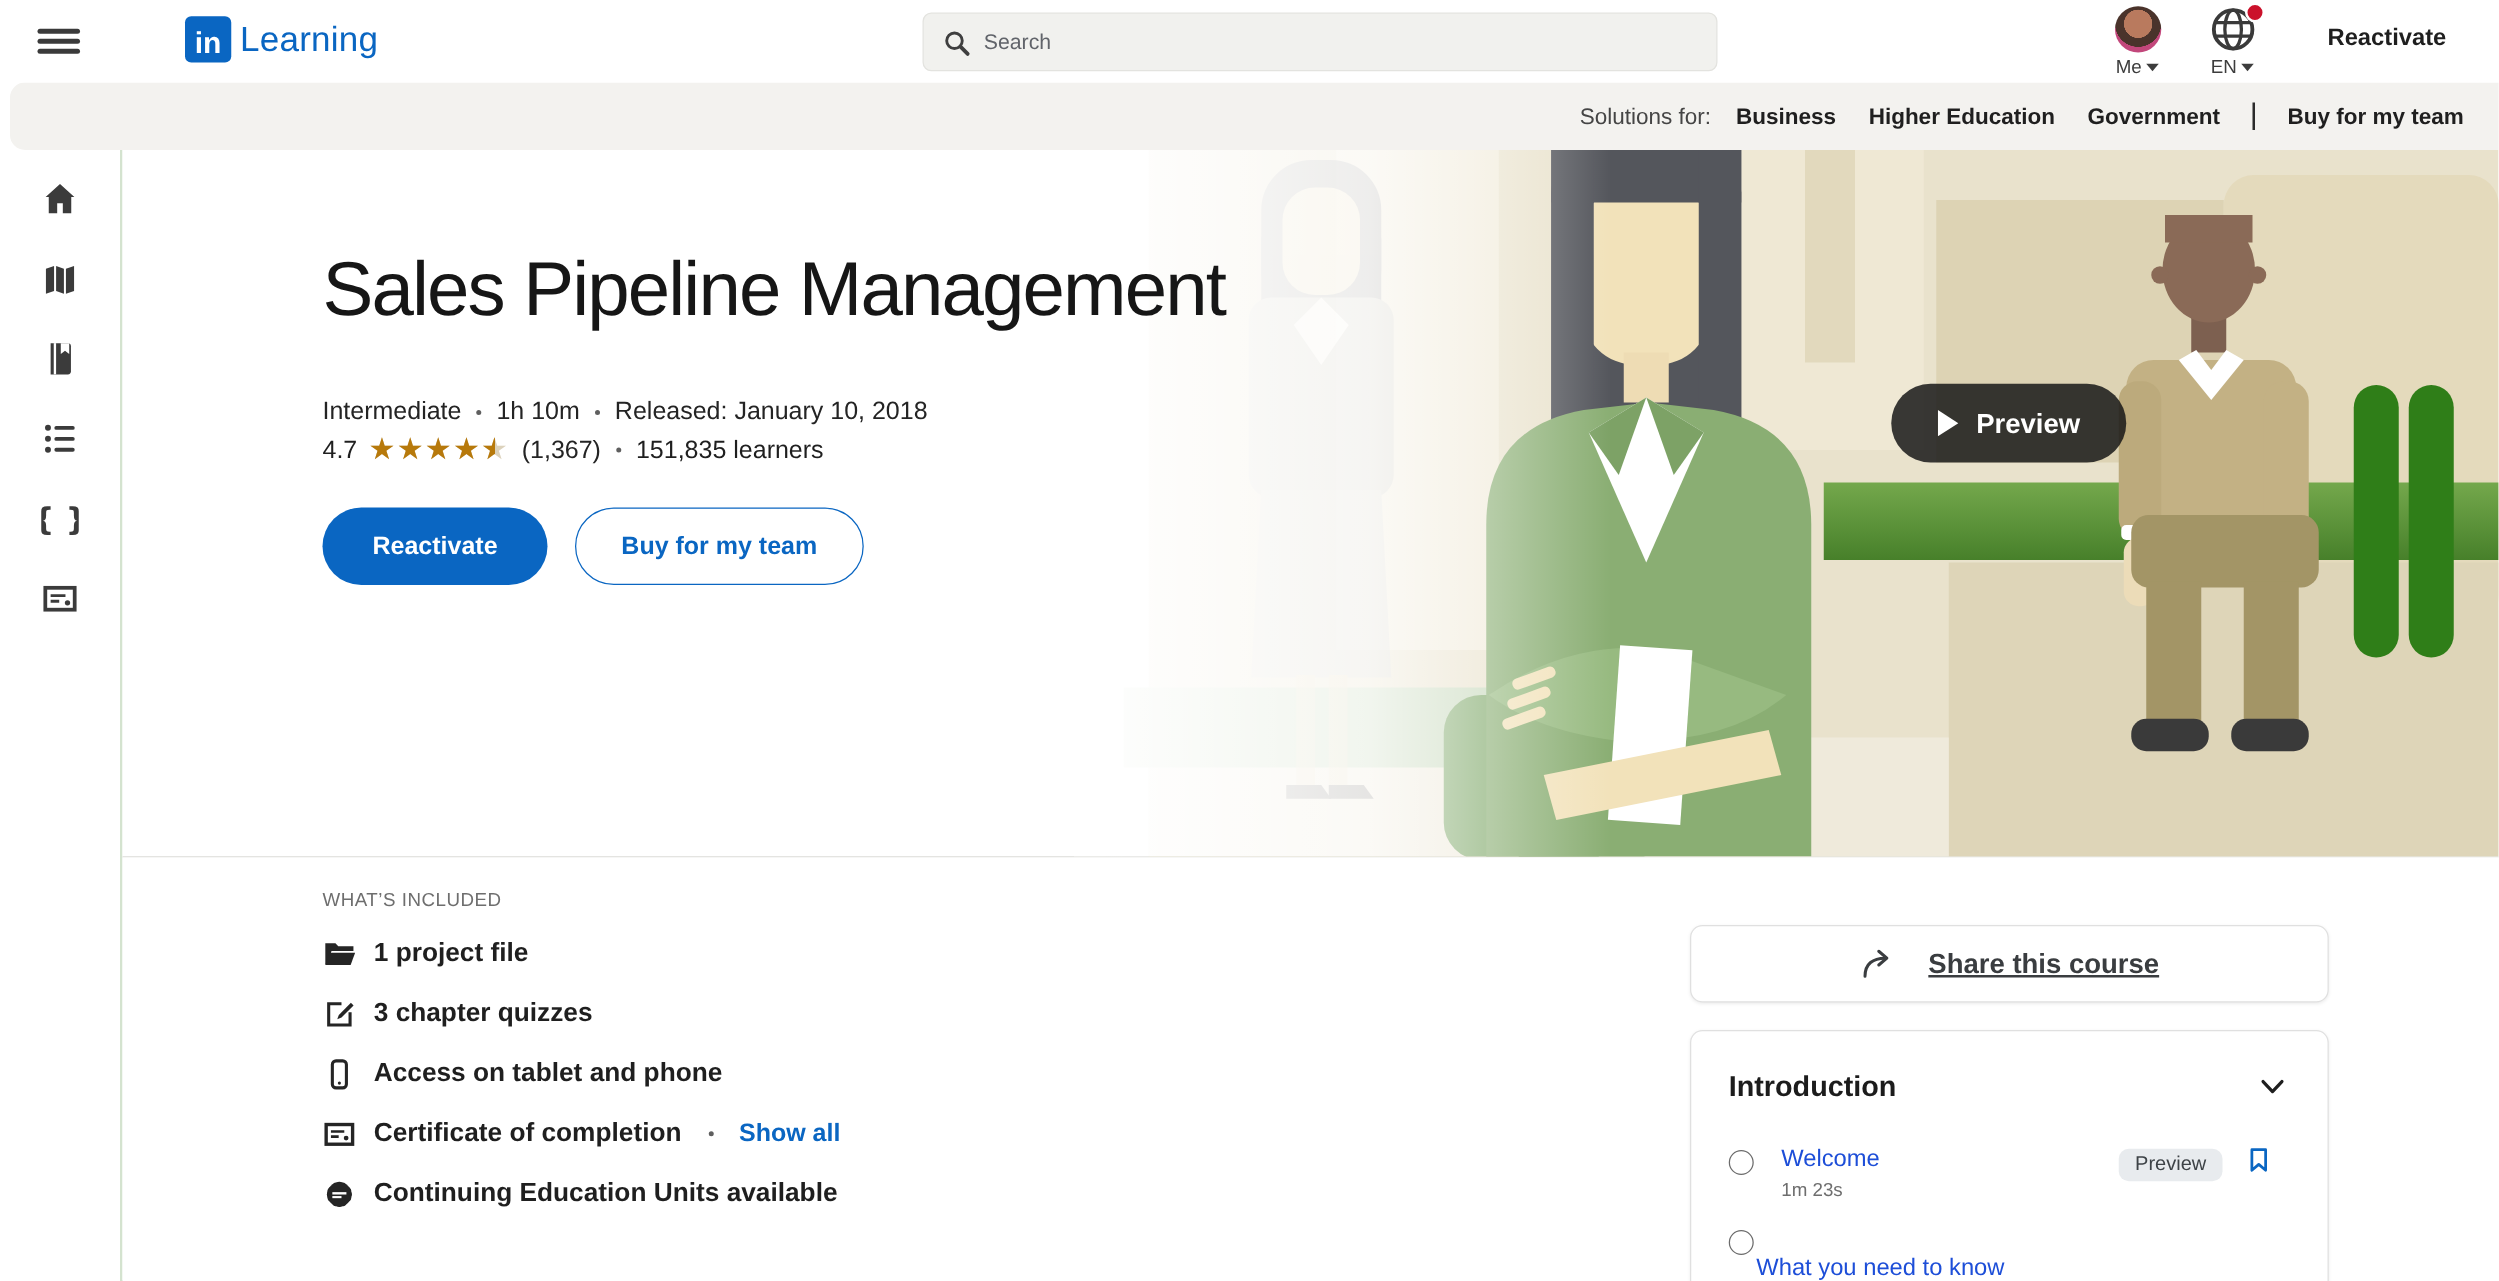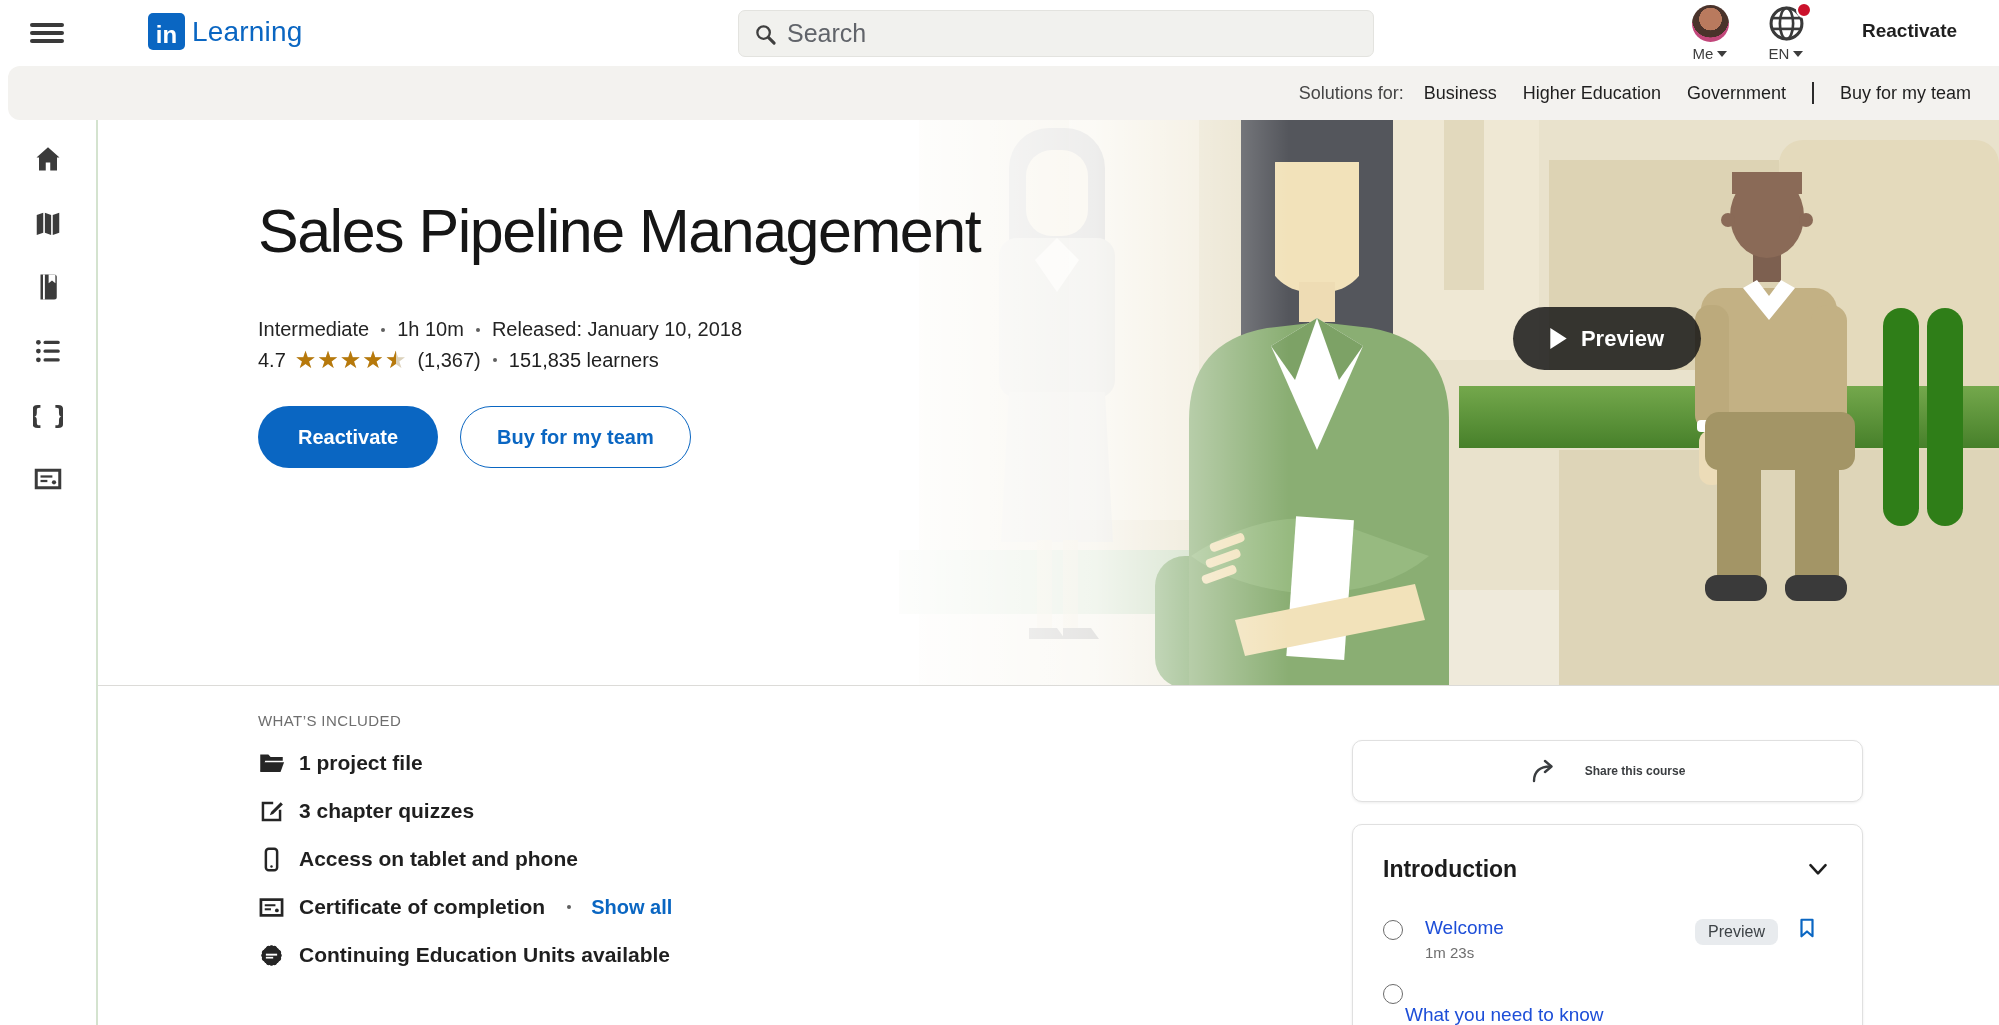--- a/index.html
+++ b/index.html
@@ -14,21 +14,21 @@
     border-radius:2px; margin:4.5px 0; }
   .logo { position:absolute; left:108px; top:13px; display:flex; align-items:center; gap:7px; cursor:pointer;padding-left:40px; }
   .logo-mark { width:37px; height:37px; background:#0a66c2; color:#fff; border-radius:5px;
     font-weight:bold; font-size:24px; display:flex; align-items:flex-end; justify-content:center;
     padding-bottom:3px; line-height:1; }
   .logo-text { color:#0a66c2; font-size:28px; font-weight:400; letter-spacing:.2px; }
   .search-bar { position:absolute; left:738px; top:10px; width:636px; height:47px;
     background:#f1f1ee; border:1px solid #e3e3df; border-radius:7px; }
   .search-bar svg { position:absolute; left:15px; top:12px; }
   .search-bar input { width:100%; height:100%; background:transparent; border:none; outline:none;
-    padding-left:48px; font-size:25px; color:#3a3a3a; font-family:inherit; }
+    padding-left:48px; font-size:17px; color:#3a3a3a; font-family:inherit; }
   .search-bar input::placeholder { color:#61646a; }
   .nav-group { position:absolute; top:5px; width:52px; display:flex; flex-direction:column;
     align-items:center; cursor:pointer; }
   .nav-group .label-row { display:flex; align-items:center; gap:4px; margin-top:3px;
     font-size:15px; color:#3d3d3d; }
   .caret { width:0; height:0; border-left:5px solid transparent; border-right:5px solid transparent;
     border-top:6px solid #3d3d3d; display:inline-block; }
   .me-group { left:1684px; }
   .avatar { width:37px; height:37px; border-radius:50%;
     background:radial-gradient(circle at 50% 38%, #b97a5e 0 38%, #4a332b 39% 62%, #c2477b 63%); }
@@ -37,21 +37,21 @@
   .noti-badge { position:absolute; top:-3px; right:-7px; width:16px; height:16px;
     background:#cb112b; border:2.5px solid #fff; border-radius:50%; }
   .reactivate-link { position:absolute; left:1862px; top:20px; font-size:19px; font-weight:bold;
     color:#1f1f1f; text-decoration:none; cursor:pointer; }
 
   
   .solutions-bar { height:54px; margin-left:8px; background:#f3f2ef; border-radius:12px 0 0 12px;
     display:flex; align-items:center; justify-content:flex-end; padding-right:28px; gap:26px;
     font-size:18px; }
   .sol-prefix { color:#454545; font-weight:400; margin-right:-6px; }
-  .sol-link { color:#1f1f1f; font-weight:normal; text-decoration:none; cursor:pointer; }
+  .sol-link { color:#1f1f1f; font-weight:bold; text-decoration:none; cursor:pointer; }
   .vert-divider { width:0; height:22px; border-left:2px solid #2b2b2b; }
 
   
   .page { display:flex; height:905px; }
   .sidebar { width:98px; border-right:2px solid #d4e3cf; display:flex; flex-direction:column;
     align-items:center; padding-top:24px; gap:34px; background:#fff; }
   .side-btn { background:none; border:none; cursor:pointer; height:30px; display:flex;
     align-items:center; justify-content:center; }
   .main { flex:1; position:relative; }
 
@@ -89,21 +89,21 @@
   .inc-list { margin-top:10px; }
   .inc-item { display:flex; align-items:center; height:48px; gap:14px; }
   .inc-item .inc-label { font-size:21px; font-weight:bold; color:#1f1f1f; }
   .inc-icon { width:27px; display:flex; justify-content:center; }
   .inc-dot { width:4px; height:4px; border-radius:50%; background:#5f5f5f; margin:0 6px 0 8px; }
   .show-all-link { font-size:20px; font-weight:bold; color:#0a66c2; text-decoration:none; cursor:pointer; }
 
   .right-col { position:absolute; left:1254px; top:54px; width:511px; }
   .share-card { width:100%; height:62px; background:#fff; border:1px solid #e0e0e0; border-radius:10px;
     box-shadow:0 1px 3px rgba(0,0,0,.08); display:flex; align-items:center; justify-content:center;
-    gap:25px; font-size:12px; font-weight:bold; color:#3a3d40; font-family:inherit; cursor:pointer; }
+    gap:25px; font-size:22px; font-weight:bold; color:#3a3d40; font-family:inherit; cursor:pointer;text-decoration:underline; }
   .toc-card { margin-top:22px; background:#fff; border:1px solid #e0e0e0; border-radius:10px;
     box-shadow:0 1px 3px rgba(0,0,0,.08); padding:30px 30px; height:262px; }
   .toc-header { display:flex; align-items:center; justify-content:space-between; }
   .toc-title { font-size:23px; font-weight:bold; color:#1c1c1c; }
   .toc-item { display:flex; align-items:flex-start; margin-top:34px; }
   .toc-item + .toc-item { margin-top:20px;flex-direction:column; }
   .toc-radio { width:20px; height:20px; border:1.5px solid #6b6b6b; border-radius:50%;
     margin-top:3px; flex:none; }
   .toc-texts { margin-left:22px; flex:1; }
   .toc-item-title { font-size:19px; color:#1d4ed8; }

